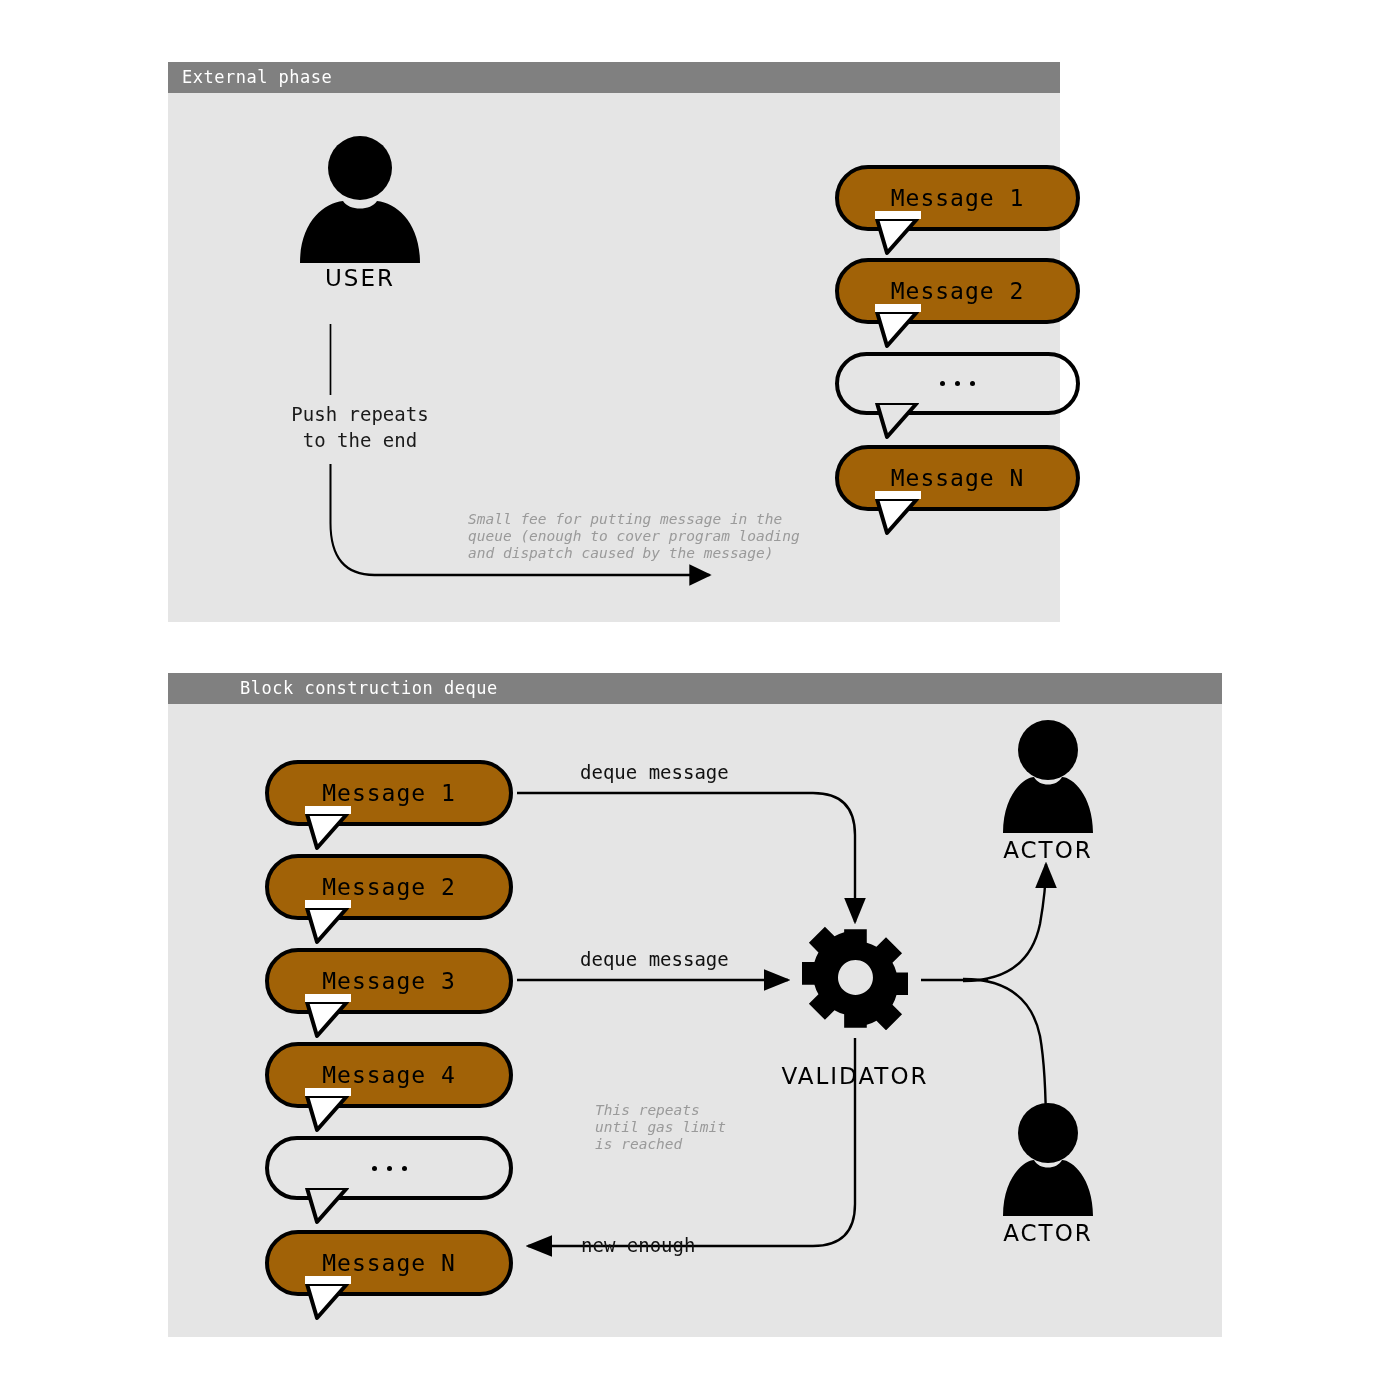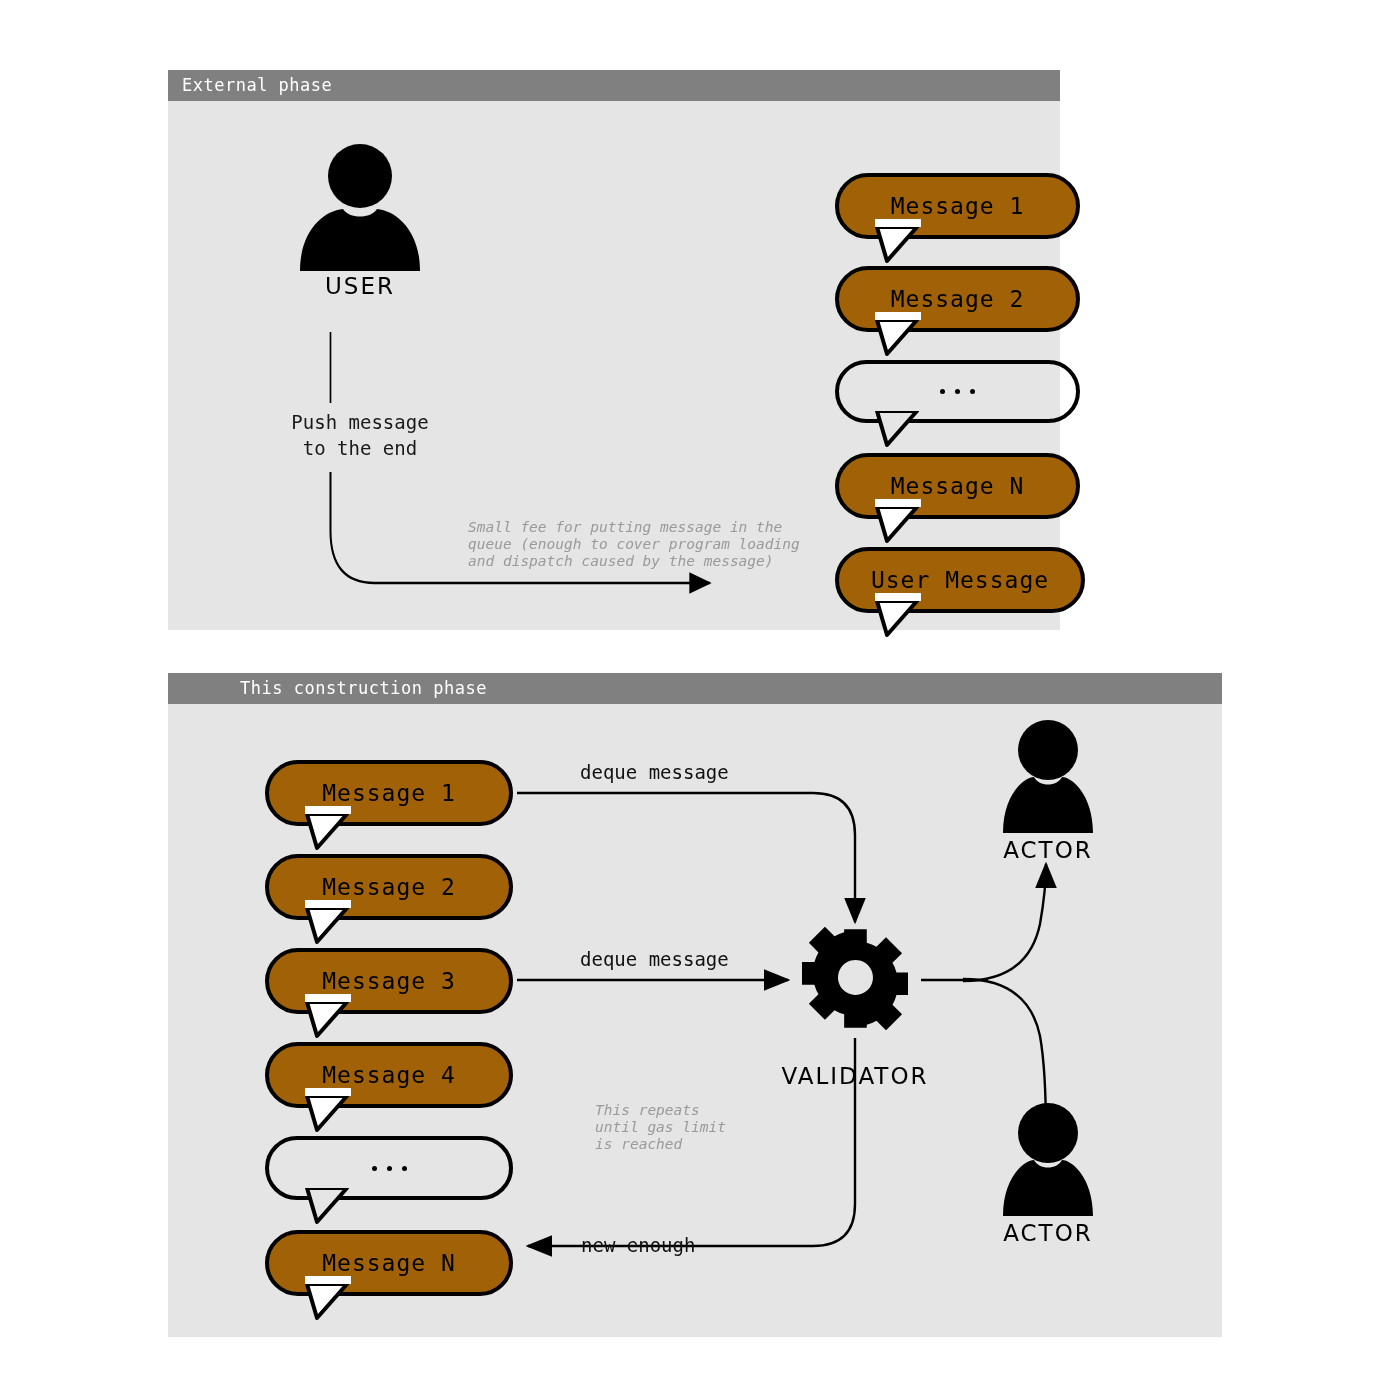--- a/index.html
+++ b/index.html
@@ -12,21 +12,21 @@
     height: 1400px;
     position: relative;
     font-family: "DejaVu Sans Mono", "Liberation Mono", monospace;
     overflow: hidden;
   }
 
   .panel {
     position: absolute;
     background: #e5e5e5;
   }
-  #panel-external { left: 168px; top: 70px;  width: 892px; height: 560px; }
+  #panel-external { left: 168px; top: 62px;  width: 892px; height: 560px; }
   #panel-block    { left: 168px; top: 673px; width: 1054px; height: 664px; }
 
   .panel-header {
     position: absolute;
     left: 0;
     top: 0;
     width: 100%;
     height: 31px;
     background: #808080;
     color: #ffffff;
@@ -154,21 +154,21 @@
   <div class="panel-body">
 
     <div class="person" style="left:127px; top:42px; width:130px; height:175px;">
       <svg width="130" height="130" viewBox="0 0 130 130">
         <circle cx="65" cy="33" r="32" fill="#000"></circle>
         <path d="M5 128 C5 88 28 68 48 66 C54 76 76 76 82 66 C102 68 125 88 125 128 Z" fill="#000"></path>
       </svg>
       <span class="label" style="top:130px;">USER</span>
     </div>
 
-    <div class="note" style="left:92px; top:308px; width:200px;">Push message
+    <div class="note" style="left:92px; top:308px; width:200px;">Push repeats
 to the end</div>
 
     <div class="note-italic" style="left:300px; top:418px; width:320px;">Small fee for putting message in the
 queue (enough to cover program loading
 and dispatch caused by the message)</div>
 
     <svg class="overlay" viewBox="0 0 1054 529" preserveAspectRatio="none">
       <defs>
         <marker id="ah1" markerWidth="11" markerHeight="9" refX="10" refY="4.5" orient="auto">
           <path d="M0,0 L11,4.5 L0,9 z" fill="#000"></path>
@@ -205,33 +205,26 @@
     </div>
 
     <div class="bubble" style="left:667px; top:352px; width:245px; height:66px;">
       <span>Message N</span>
       <svg class="tail" viewBox="0 0 44 30">
         <path d="M2 -4 L42 -4 L12 30 Z" fill="#fff" stroke="#000" stroke-width="4" stroke-linejoin="round"></path>
         <rect x="0" y="-12" width="46" height="8" fill="#fff"></rect>
       </svg>
     </div>
 
-    <div class="bubble" style="left:667px; top:446px; width:250px; height:66px;">
-      <span>User Message</span>
-      <svg class="tail" viewBox="0 0 44 30">
-        <path d="M2 -4 L42 -4 L12 30 Z" fill="#fff" stroke="#000" stroke-width="4" stroke-linejoin="round"></path>
-        <rect x="0" y="-12" width="46" height="8" fill="#fff"></rect>
-      </svg>
-    </div>
 
   </div>
 </div>
 
 <div class="panel" id="panel-block">
-  <div class="panel-header" id="header-block">This construction phase</div>
+  <div class="panel-header" id="header-block">Block construction deque</div>
 
   <div class="panel-body">
 
     <svg class="overlay" viewBox="0 0 1054 633" preserveAspectRatio="none">
       <defs>
         <marker id="ah2" markerWidth="11" markerHeight="9" refX="10" refY="4.5" orient="auto">
           <path d="M0,0 L11,4.5 L0,9 z" fill="#000"></path>
         </marker>
       </defs>
 

